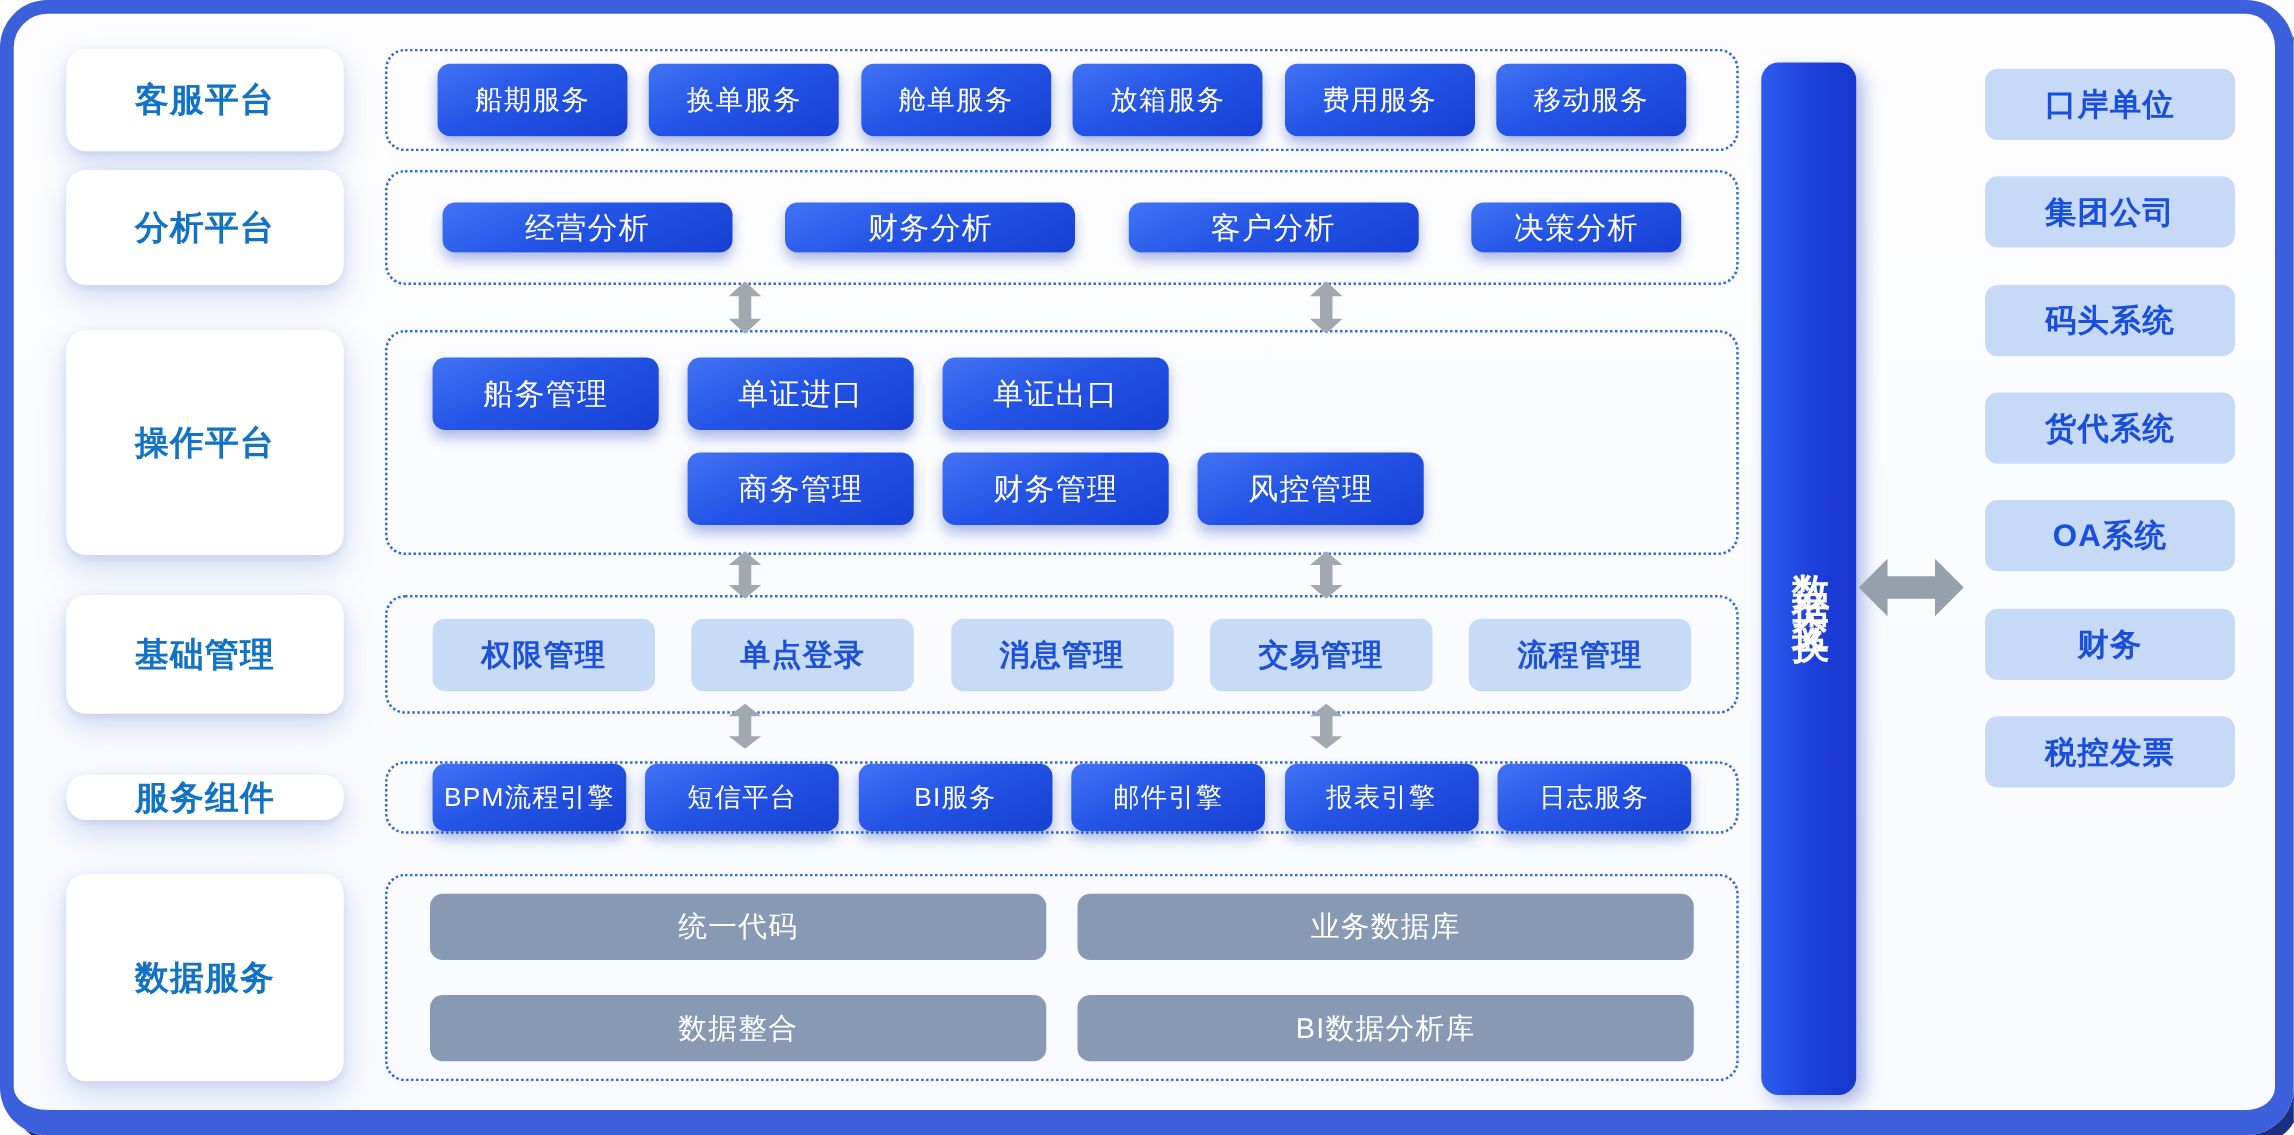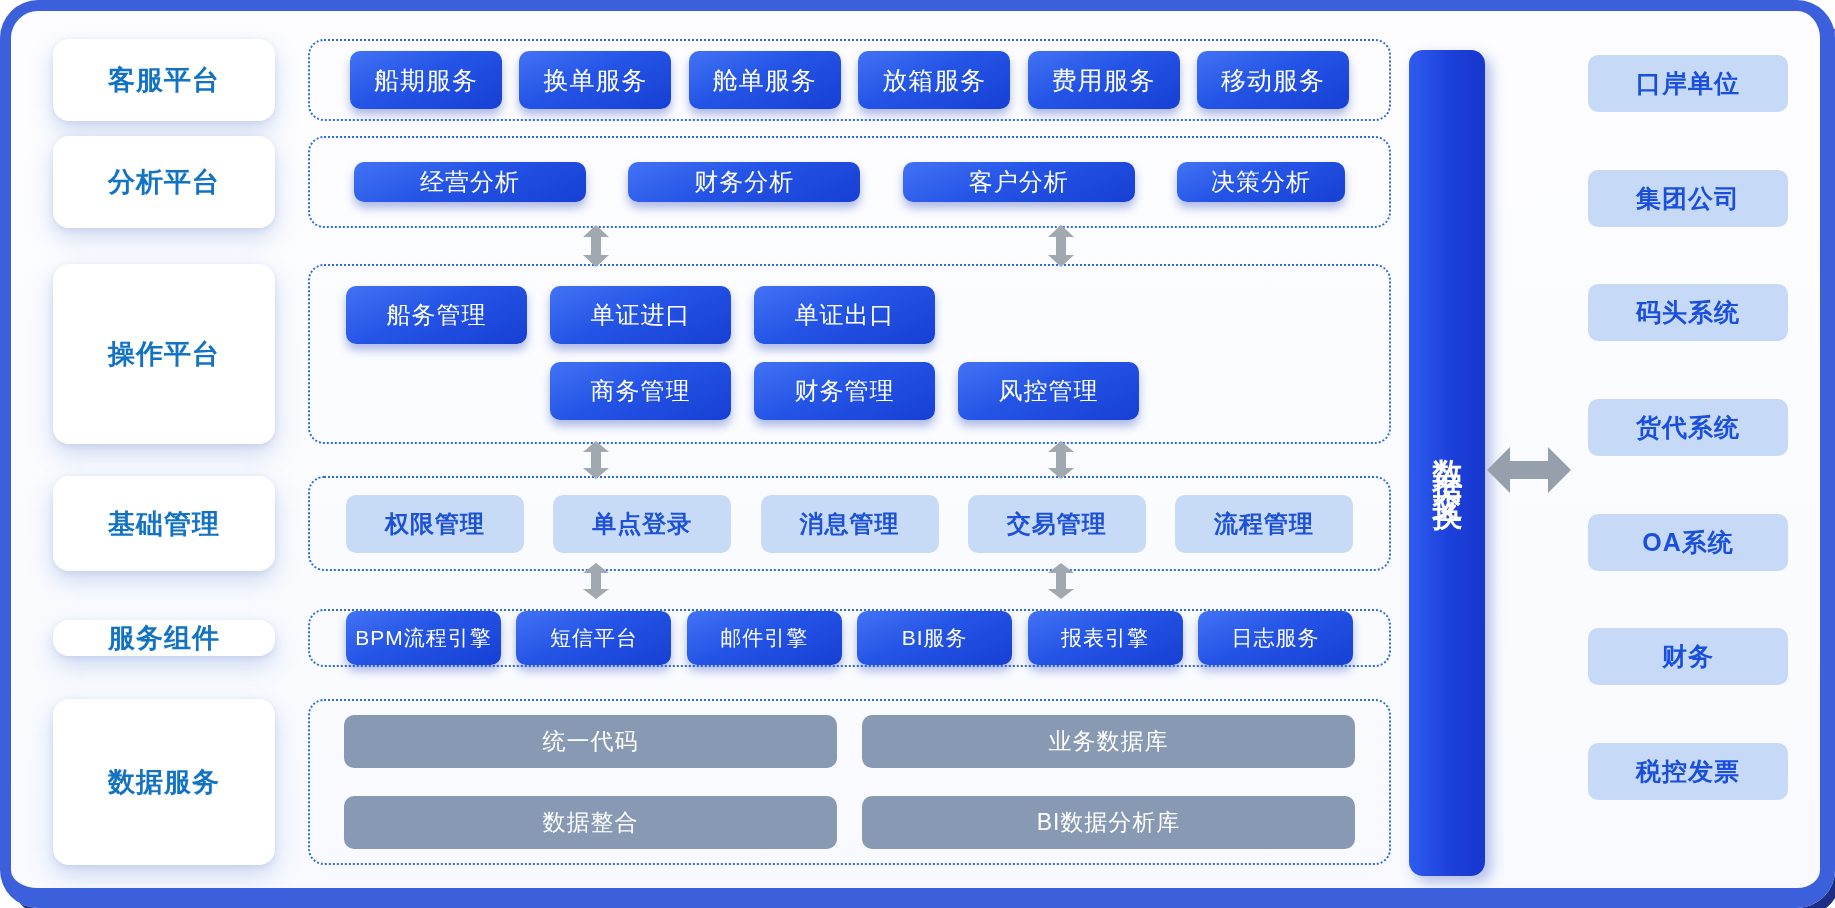--- a/index.html
+++ b/index.html
@@ -44,21 +44,21 @@
     color:#1273c5;font-weight:bold;font-size:27px;letter-spacing:1px;
   }
   .dashed{
     flex:1;border:2px dotted #2f6ae0;border-radius:16px;
     display:flex;align-items:center;background:transparent;
   }
 
   
   .btn{
     display:flex;align-items:center;justify-content:center;
-    color:#ffffff;font-size:25px;letter-spacing:1px;
+    color:#ffffff;font-size:22px;letter-spacing:1px;
     border-radius:10px;flex:none;
     background:linear-gradient(155deg,#4273f4 0%,#2454e6 45%,#173fd4 100%);
     box-shadow:0 6px 10px rgba(25,60,180,.35);
   }
   .lightbtn{
     display:flex;align-items:center;justify-content:center;
     background:#c7dbf7;color:#1d52d8;font-weight:bold;font-size:24px;
     border-radius:10px;flex:none;letter-spacing:1px;
   }
   .graybox{
@@ -93,21 +93,21 @@
     display:flex;align-items:center;justify-content:center;
   }
   .bar-label{
     writing-mode:vertical-rl;text-orientation:upright;
     color:#ffffff;font-size:30px;font-weight:bold;letter-spacing:14px;
   }
 
   
   .rightcol{
     margin-left:103px;margin-top:16px;flex:none;
-    width:200px;height:745px;
+    width:200px;height:575px;
     display:flex;flex-direction:column;justify-content:space-between;
   }
   .extbox{
     height:57px;border-radius:10px;background:#c6daf7;
     display:flex;align-items:center;justify-content:center;
     color:#1a4fdd;font-weight:bold;font-size:25px;letter-spacing:1px;
   }
 
   
   .v-arrow{position:absolute;top:-3px;width:26px;}
@@ -221,22 +221,22 @@
         </span>
       </div>
 
       <div class="band b5">
         <div class="card">
           <span>服务组件</span>
         </div>
         <div class="dashed r5">
           <div class="btn">BPM流程引擎</div>
           <div class="btn">短信平台</div>
+          <div class="btn">BI服务</div>
           <div class="btn">邮件引擎</div>
-          <div class="btn">BI服务</div>
           <div class="btn">报表引擎</div>
           <div class="btn">日志服务</div>
         </div>
       </div>
 
       <div class="band b6">
         <div class="card">
           <span>数据服务</span>
         </div>
         <div class="dashed r6">

